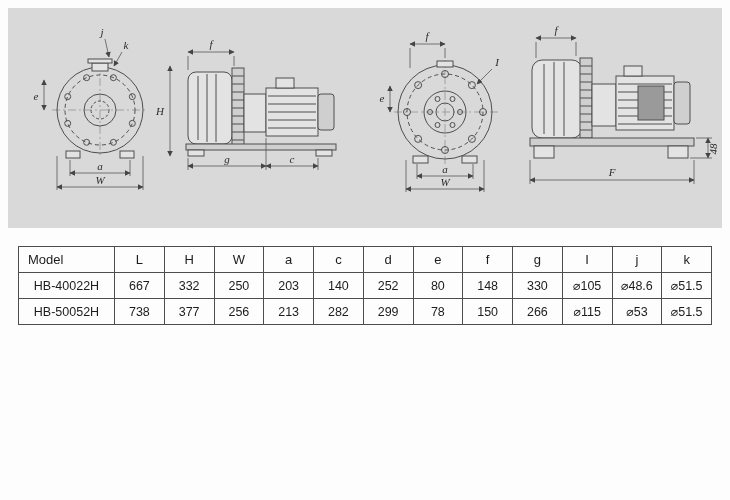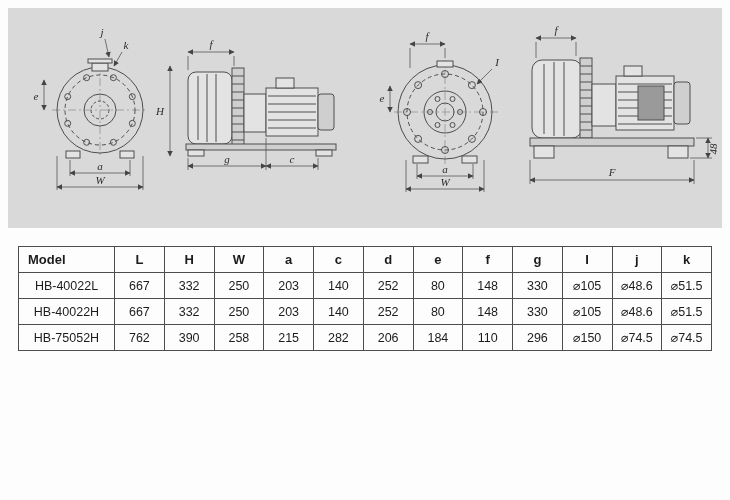--- a/index.html
+++ b/index.html
@@ -31,21 +31,21 @@
     border: 1px solid #4d4d4d;
     height: 26px;
     text-align: center;
     font-size: 12.5px;
     font-weight: 400;
     color: #1c1c1c;
     padding: 0 2px;
     overflow: hidden;
     white-space: nowrap;
   }
-  .dims th { font-size: 13px; font-weight: bold; }
+  .dims th { font-size: 13px; }
   .dims th:first-child { width: 96px; text-align: left; padding-left: 9px; }
 </style>
 </head>
 <body>
 
 <div class="panel">
   <svg width="714" height="220" viewBox="0 0 714 220">
     <defs>
       <marker id="mA" viewBox="0 0 10 10" refX="9" refY="5" markerWidth="7" markerHeight="7" orient="auto-start-reverse">
         <path d="M0,0 L10,5 L0,10 z" fill="#444"></path>
@@ -243,58 +243,43 @@
         <th>e</th>
         <th>f</th>
         <th>g</th>
         <th>I</th>
         <th>j</th>
         <th>k</th>
       </tr>
   </thead>
   <tbody>
       <tr>
-        <td>HB-40022L</td>
-        <td>667</td>
-        <td>332</td>
-        <td>250</td>
-        <td>203</td>
-        <td>140</td>
-        <td>252</td>
-        <td>80</td>
-        <td>148</td>
-        <td>330</td>
-        <td>⌀105</td>
-        <td>⌀48.6</td>
-        <td>⌀51.5</td>
-      </tr>
-      <tr>
         <td>HB-40022H</td>
         <td>667</td>
         <td>332</td>
         <td>250</td>
         <td>203</td>
         <td>140</td>
         <td>252</td>
         <td>80</td>
         <td>148</td>
         <td>330</td>
         <td>⌀105</td>
         <td>⌀48.6</td>
         <td>⌀51.5</td>
       </tr>
       <tr>
-        <td>HB-75052H</td>
-        <td>762</td>
-        <td>390</td>
-        <td>258</td>
-        <td>215</td>
+        <td>HB-50052H</td>
+        <td>738</td>
+        <td>377</td>
+        <td>256</td>
+        <td>213</td>
         <td>282</td>
-        <td>206</td>
-        <td>184</td>
-        <td>110</td>
-        <td>296</td>
-        <td>⌀150</td>
-        <td>⌀74.5</td>
-        <td>⌀74.5</td>
+        <td>299</td>
+        <td>78</td>
+        <td>150</td>
+        <td>266</td>
+        <td>⌀115</td>
+        <td>⌀53</td>
+        <td>⌀51.5</td>
       </tr>
     </tbody>
 </table>
 
 </body></html>

